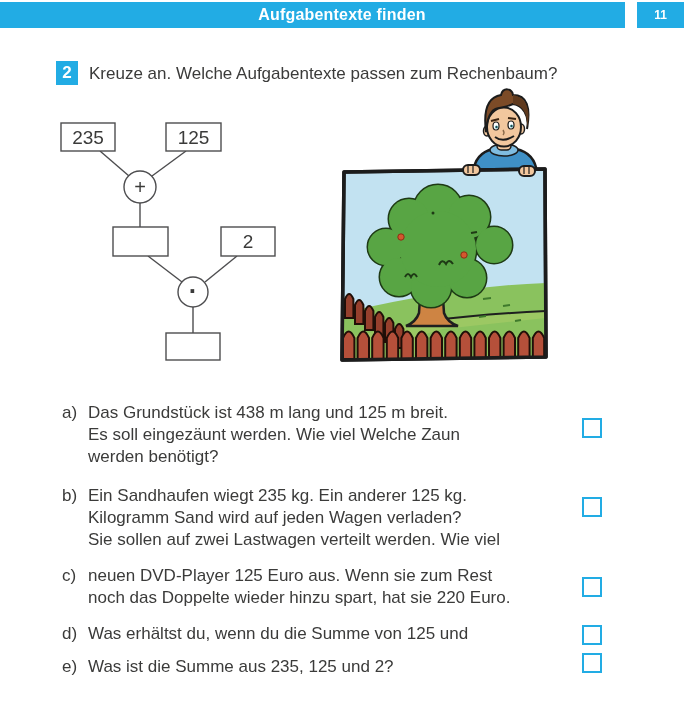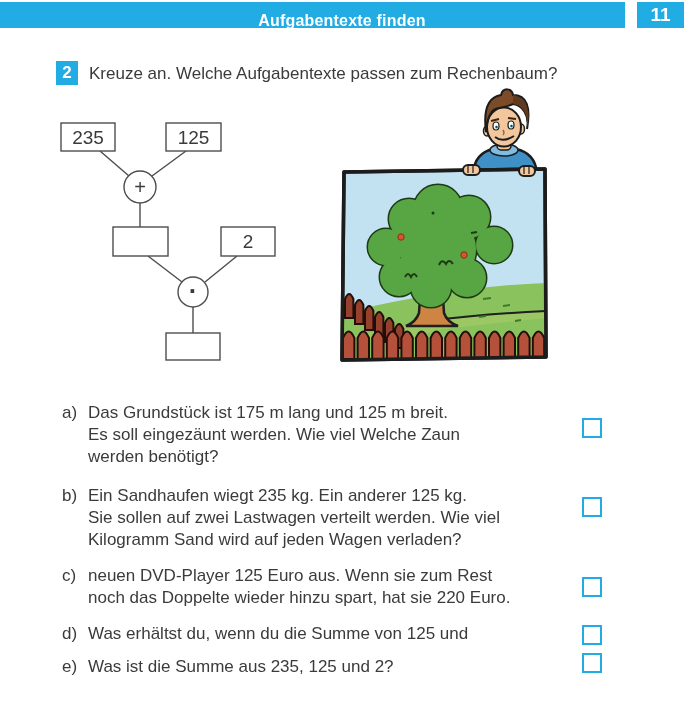--- a/index.html
+++ b/index.html
@@ -7,23 +7,23 @@
     --text:#3B3B3A;
     --line:#4D4D4F;
   }
   html,body{margin:0;padding:0;}
   body{
     width:684px;height:720px;position:relative;background:#ffffff;
     font-family:"Liberation Sans", sans-serif;color:var(--text);overflow:hidden;
   }
   .header-bar{position:absolute;left:0;top:2px;width:625px;height:26px;background:var(--accent);}
   .header-title{position:absolute;left:0;top:2px;width:684px;height:26px;line-height:26px;
-    text-align:center;color:#fff;font-weight:bold;font-size:16px;letter-spacing:.2px;margin-top:6px;}
+    text-align:center;color:#fff;font-weight:bold;font-size:16px;letter-spacing:.2px;}
   .page-num-box{position:absolute;left:637px;top:2px;width:47px;height:26px;background:var(--accent);
-    color:#fff;font-weight:bold;font-size:19px;line-height:26px;text-align:center;}
+    color:#fff;font-weight:bold;font-size:12px;line-height:26px;text-align:center;}
   .task-num-box{position:absolute;left:56px;top:61px;width:22px;height:24px;background:var(--accent);
     color:#fff;font-weight:bold;font-size:17px;line-height:24px;text-align:center;}
   .task-instruction{position:absolute;left:89px;top:64px;font-size:17px;white-space:nowrap;}
   .tree-svg{position:absolute;left:55px;top:116px;}
   .tree-svg text{font-family:"Liberation Sans", sans-serif;fill:var(--text);}
   .picture-svg{position:absolute;left:333px;top:85px;}
   .items{position:absolute;left:62px;top:392px;width:560px;}
   .item{position:relative;font-size:17px;line-height:22px;white-space:nowrap;}
   .item-label{position:absolute;left:0;top:0;}
   .item-lines{padding-left:26px;}
@@ -170,33 +170,33 @@
     <rect x="186" y="81" width="16" height="10" rx="5"></rect>
     <path d="M135,81 l0,7 M140,81 l0,7 M191,82 l0,7 M196,82 l0,7" fill="none" stroke-width="1.2"></path>
   </g>
 </svg>
 
 <div class="items">
 
   <div class="item" style="margin-top:10px">
     <span class="item-label">a)</span>
     <div class="item-lines">
-      <div>Das Grundstück ist 175 m lang und 125 m breit.</div>
+      <div>Das Grundstück ist 438 m lang und 125 m breit.</div>
       <div>Es soll eingezäunt werden. Wie viel Welche Zaun</div>
       <div>werden benötigt?</div>
     </div>
     <div class="checkbox" style="top:16px"></div>
   </div>
 
   <div class="item" style="margin-top:17px">
     <span class="item-label">b)</span>
     <div class="item-lines">
       <div>Ein Sandhaufen wiegt 235 kg. Ein anderer 125 kg.</div>
+      <div>Kilogramm Sand wird auf jeden Wagen verladen?</div>
       <div>Sie sollen auf zwei Lastwagen verteilt werden. Wie viel</div>
-      <div>Kilogramm Sand wird auf jeden Wagen verladen?</div>
     </div>
     <div class="checkbox" style="top:12px"></div>
   </div>
 
   <div class="item" style="margin-top:14px">
     <span class="item-label">c)</span>
     <div class="item-lines">
       <div>neuen DVD-Player 125 Euro aus. Wenn sie zum Rest</div>
       <div>noch das Doppelte wieder hinzu spart, hat sie 220 Euro.</div>
     </div>

